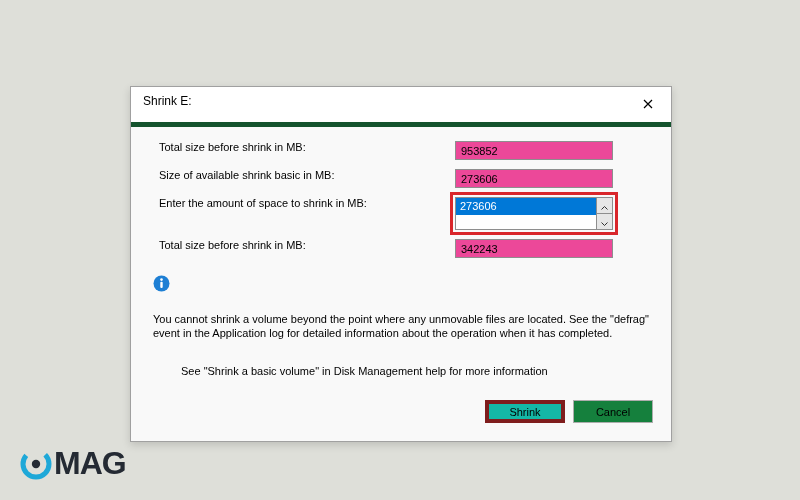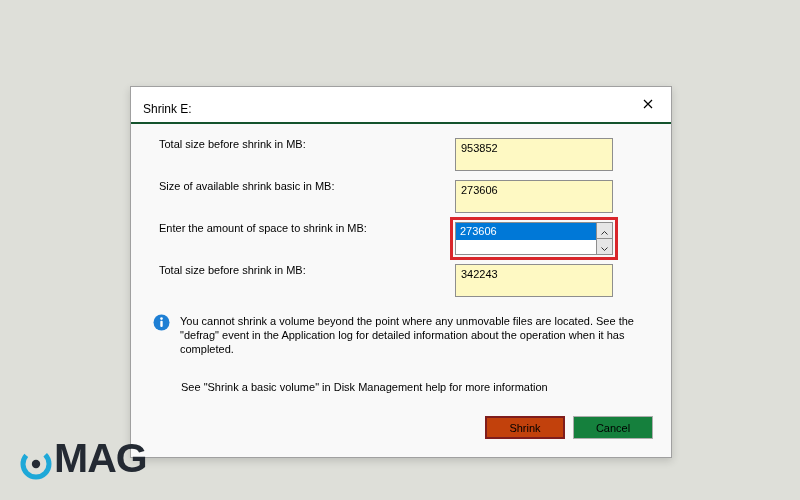--- a/index.html
+++ b/index.html
@@ -15,24 +15,24 @@
       position: absolute;
       left: 130px;
       top: 86px;
       width: 542px;
       background: #fff;
       border: 1px solid #a0a0a0;
       box-shadow: 0 3px 8px rgba(0,0,0,0.15);
     }
     .titlebar {
       display: flex;
-      align-items: flex-end;
+      align-items: flex-start;
       justify-content: space-between;
       padding: 7px 6px 6px 12px;
-      border-bottom: 2px solid #14532d;
+      border-bottom: 5px solid #14532d;
     }
     .titlebar .title {
       font-size: 12px;
     }
     .titlebar .close {
       width: 34px;
       height: 22px;
       display: flex;
       align-items: center;
       justify-content: center;
@@ -50,23 +50,23 @@
     }
     .row .label {
       flex: 0 0 310px;
       padding-left: 14px;
     }
     .row .value, .row .input-wrap {
       flex: 1;
     }
     .value-box {
       border: 1px solid #8e8e8e;
-      background: #fef9c3;
+      background: #ec4899;
       padding: 2px 5px;
-      height: 33px;
+      height: 19px;
       width: 158px;
       line-height: 14px;
     }
     .input-wrap {
       position: relative;
     }
     .highlight-frame {
       position: absolute;
       left: -5px;
       top: -5px;
@@ -101,22 +101,23 @@
       border: 0;
       display: flex;
       align-items: center;
       justify-content: center;
       cursor: pointer;
     }
     .spinner .spin-btn:first-child { border-bottom: 1px solid #8e8e8e; }
     .spinner .spin-btn svg { width: 7px; height: 4px; }
     .info-block {
       display: flex;
-      gap: 10px;
+      gap: 20px;
       padding: 8px 4px 0 8px;
+      flex-direction: column;
     }
     .info-icon {
       flex: 0 0 17px;
       height: 17px;
     }
     .info-icon svg { width: 17px; height: 17px; }
     .info-text {
       line-height: 14px;
     }
     .help-text {
@@ -132,35 +133,35 @@
     .btn {
       width: 80px;
       height: 23px;
       background: #15803d;
       border: 1px solid #adadad;
       font-size: 11px;
       font-family: inherit;
       cursor: pointer;
     }
     .btn.primary {
-      border: 2px solid #7f1d1d;
-      background: #c2410c;
+      border: 4px solid #7f1d1d;
+      background: #14b8a6;
     }
     
     .brand {
       position: absolute;
       left: 20px;
       bottom: 18px;
       display: flex;
       align-items: center;
       gap: 2px;
       font-family: Arial, sans-serif;
       font-weight: 800;
       letter-spacing: -1px;
-      font-size: 41px;
+      font-size: 32px;
       color: #242a33;
     }
     .brand .ring {
       width: 32px; height: 32px;
       position: relative;
     }
     .brand .ring svg { width: 32px; height: 32px; }
   </style>
 </head>
 <body>

